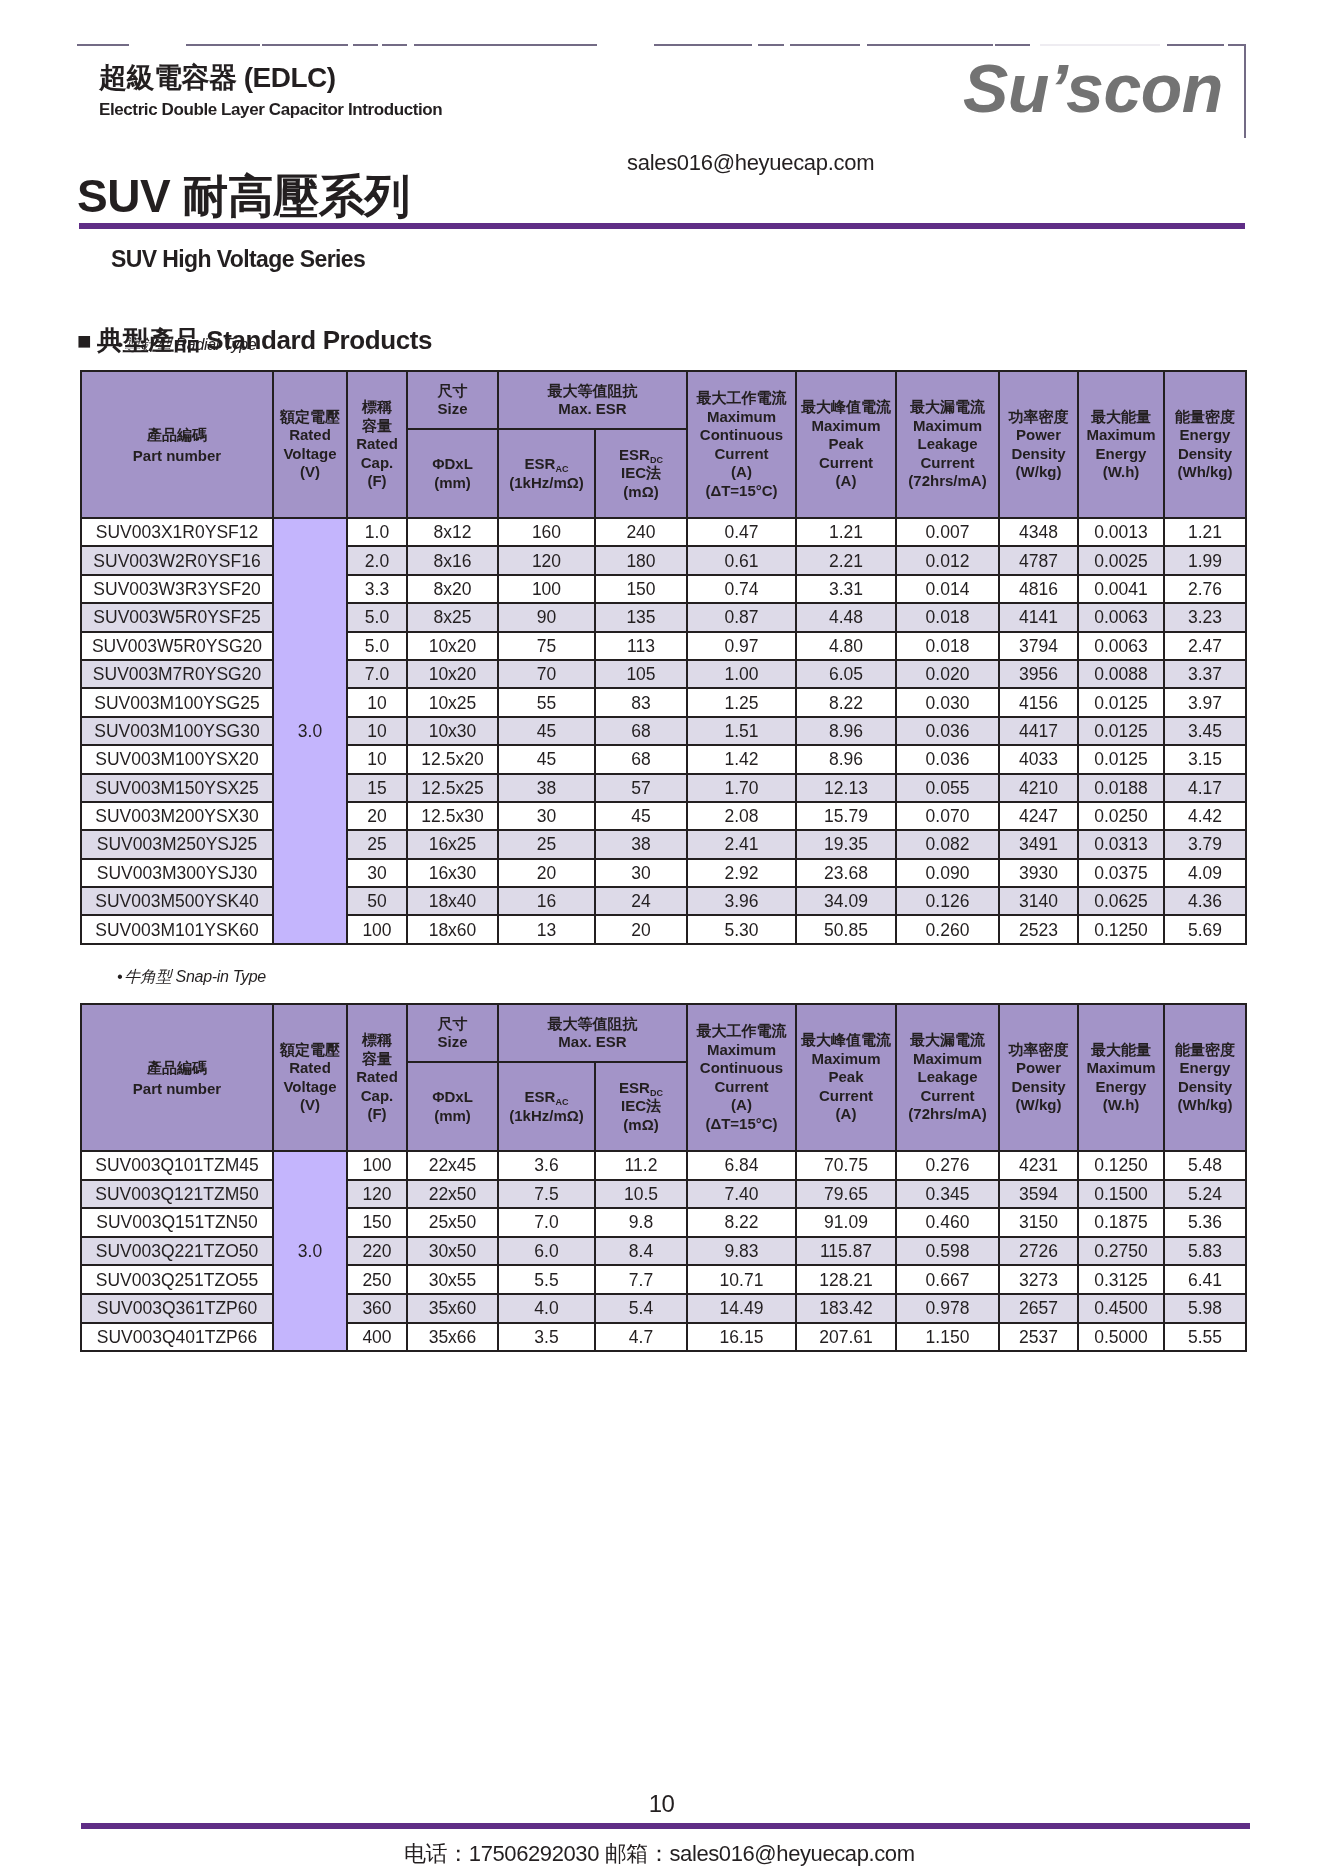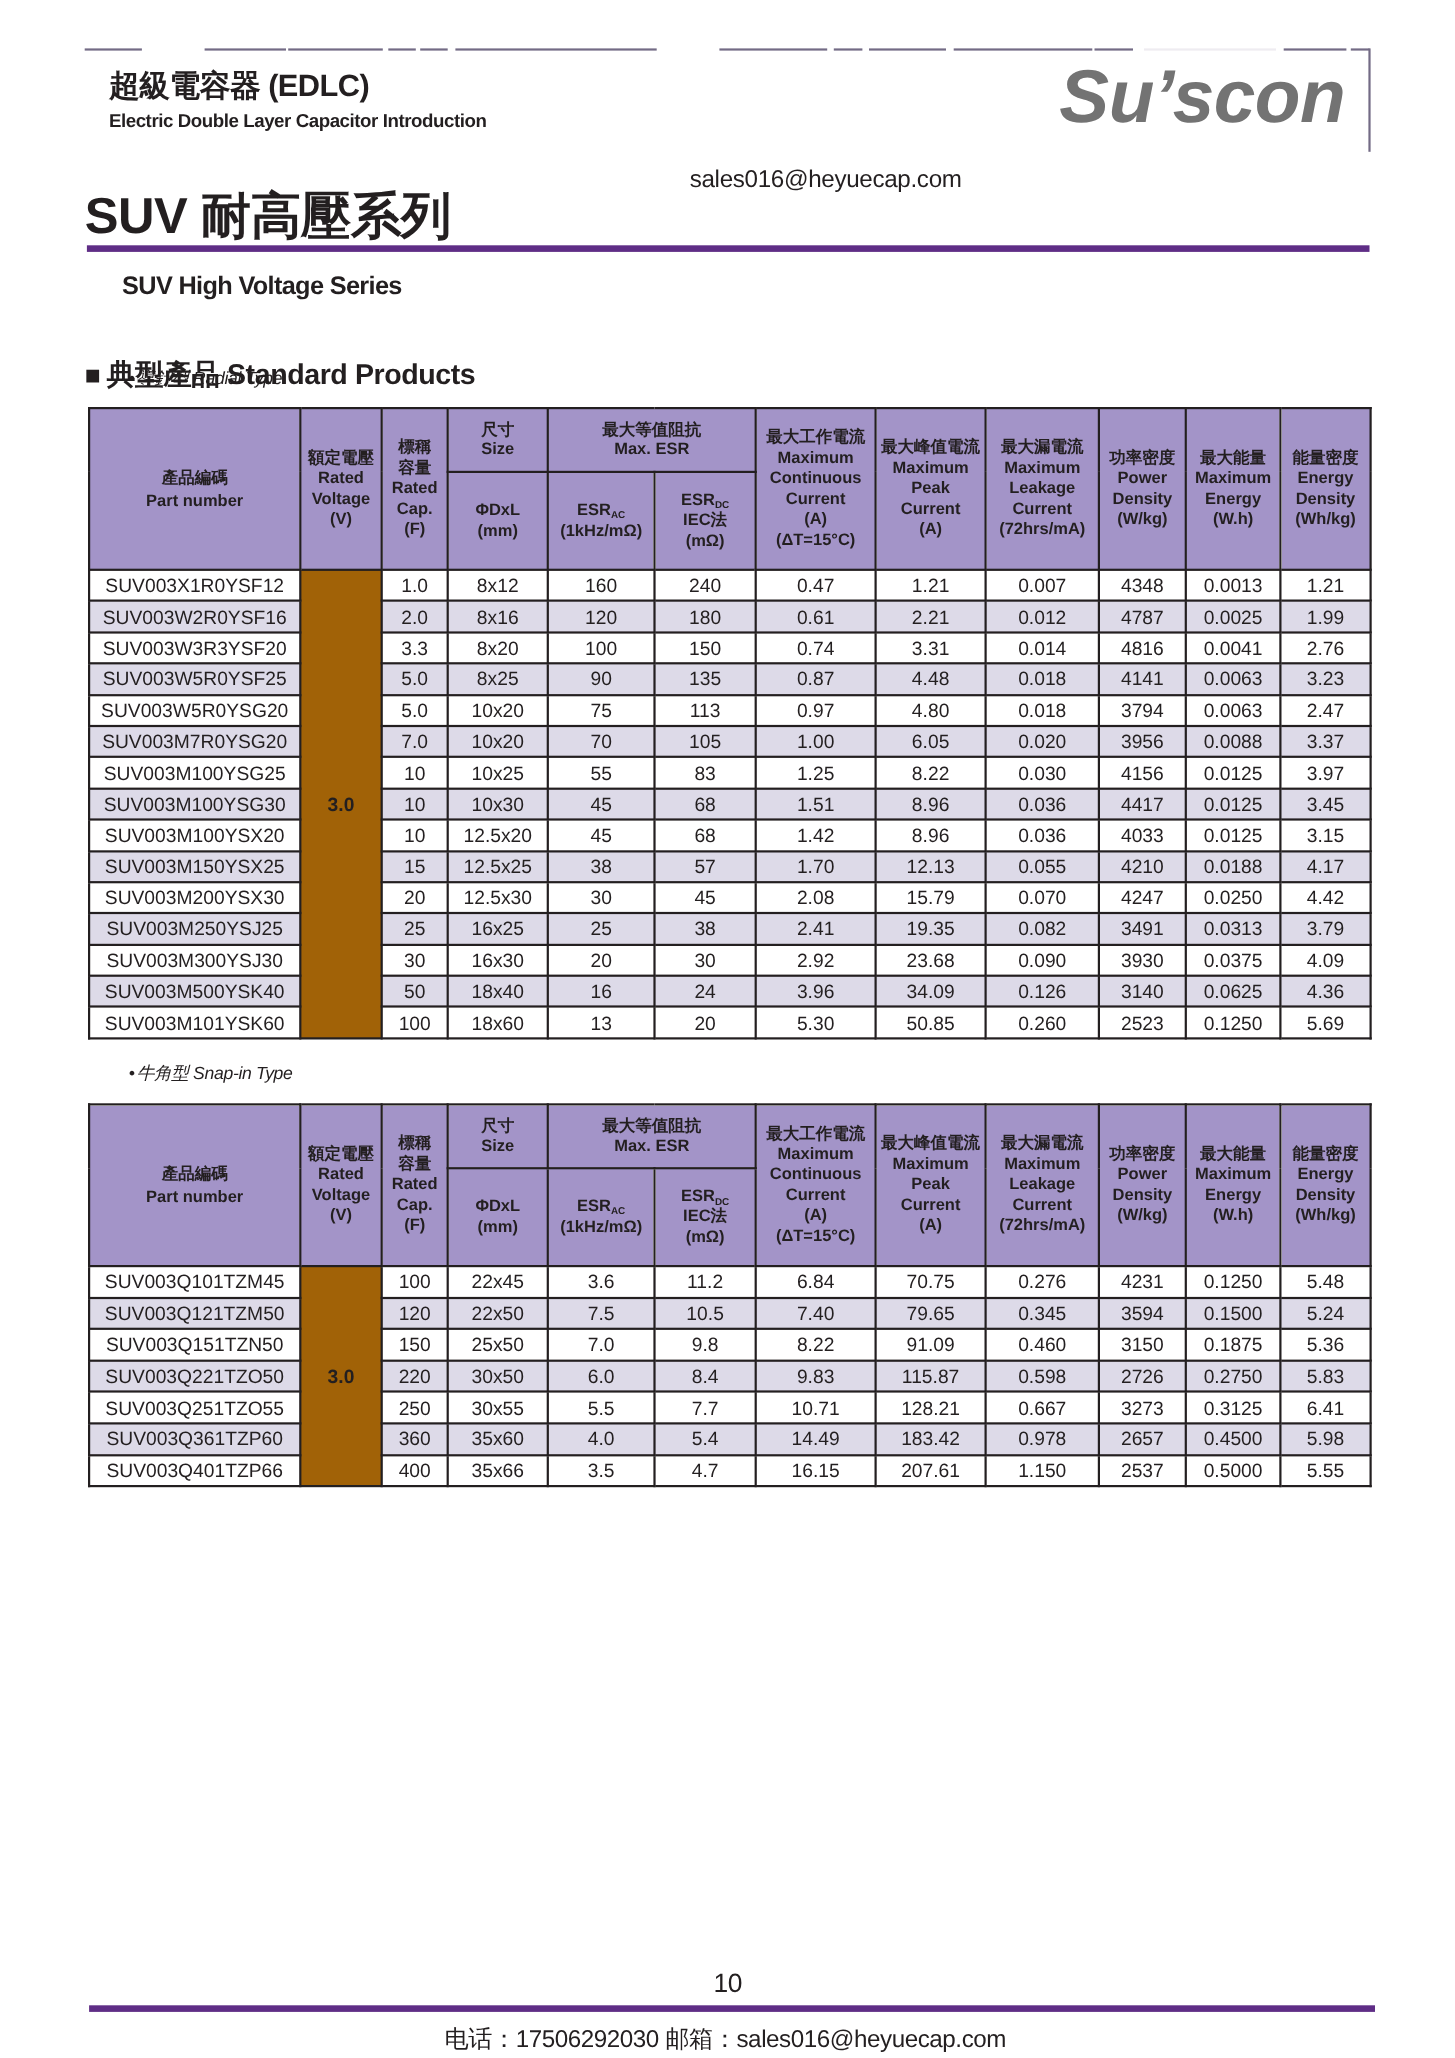--- a/index.html
+++ b/index.html
@@ -24,21 +24,21 @@
     .spec-table { position: absolute; left: 80px; width: 1165px; border-collapse: collapse; table-layout: fixed; border: 2.5px solid #231f20; }
     .t1 { top: 370px; }
     .t2 { top: 1003px; }
     .spec-table th { background: #a394c8; border: 2px solid #231f20; font-size: 15px; line-height: 18.5px; font-weight: bold; color: #231f20; text-align: center; vertical-align: middle; padding: 0; overflow: hidden; }
     .spec-table th.pn { line-height: 21px; }
     .spec-table tr.h1 { height: 58px; }
     .spec-table tr.h2 { height: 89px; }
     .spec-table th sub { font-size: 9px; line-height: 0; vertical-align: -3px; }
     .spec-table td { border: 2px solid #231f20; font-size: 17.5px; line-height: 20px; text-align: center; vertical-align: middle; padding: 0; background: #ffffff; white-space: nowrap; }
     .spec-table tr.alt td { background: #dddae8; }
-    .spec-table tr.alt td.volt, .spec-table td.volt { background: #a16207; font-weight: bold; }
+    .spec-table tr.alt td.volt, .spec-table td.volt { background: #c4b5fd; }
     .t1 tbody tr { height: 28.4px; margin-top: 28px; }
     .t2 tbody tr { height: 28.6px; }
     th span, th sub { display: inline; }
 
     .page-number { position: absolute; left: 0; width: 1323px; top: 1790px; text-align: center; font-size: 24px; line-height: 28px; letter-spacing: -0.5px; }
     .footer-bar { position: absolute; left: 81px; top: 1823px; width: 1169px; height: 6px; background: #5f2d86; }
     .footer-contact { left: 404px; top: 1841px; font-size: 22px; line-height: 26px; letter-spacing: -0.4px; }
   </style>
 </head>
 <body>

